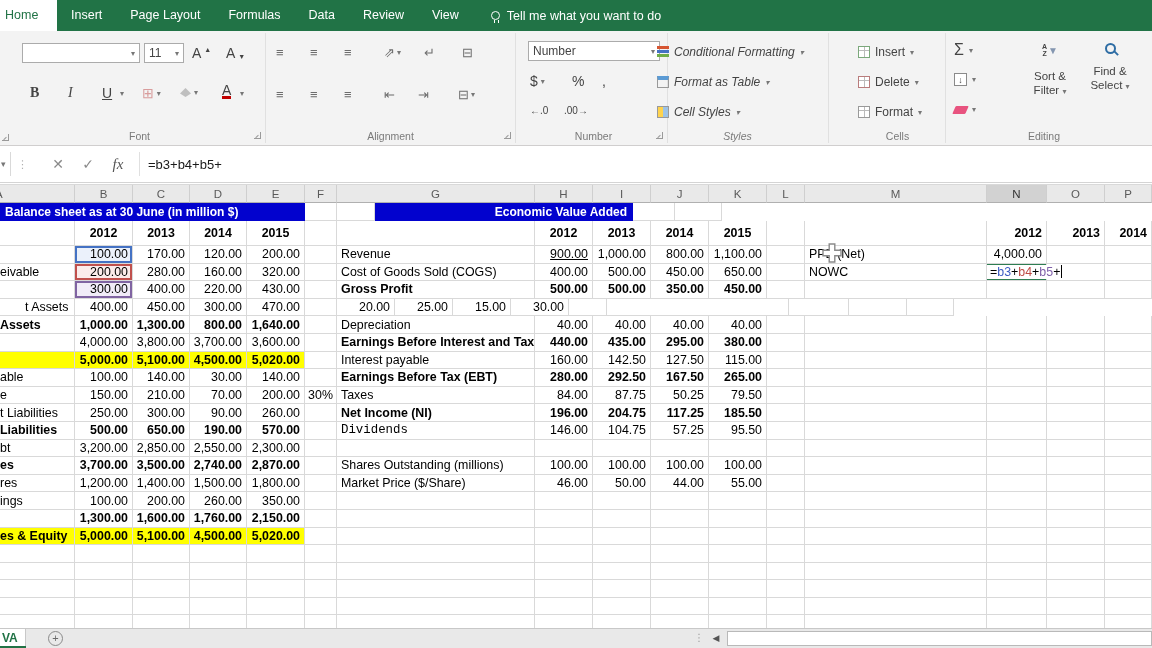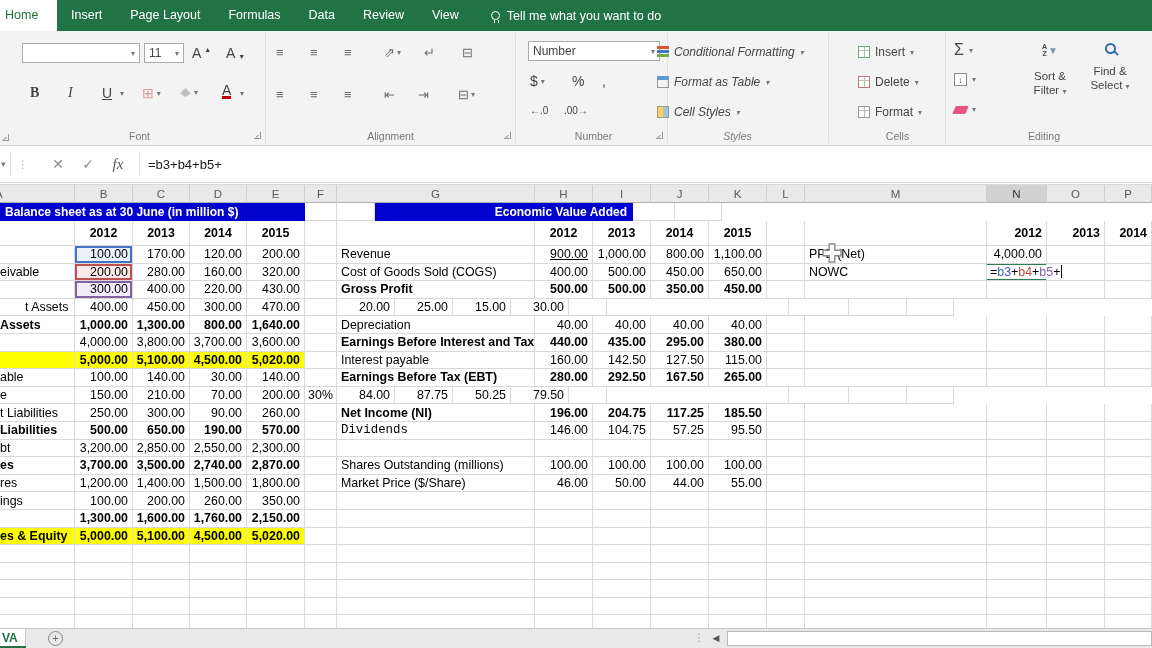--- a/index.html
+++ b/index.html
@@ -518,20 +518,21 @@
           <div class="cell" style="width: 58px;"></div>
           <div class="cell" style="width: 47px;"></div>
         </div>
         <div class="srow" style="height: 17.6px;">
           <div class="cell frag" style="width: 75px;">e</div>
           <div class="cell num" style="width: 58px;">150.00</div>
           <div class="cell num" style="width: 57px;">210.00</div>
           <div class="cell num" style="width: 57px;">70.00</div>
           <div class="cell num" style="width: 58px;">200.00</div>
           <div class="cell ctr" style="width: 32px;">30%</div>
+          <div class="cell lbl" style="width: 198px;">Taxes</div>
           <div class="cell num" style="width: 58px;">84.00</div>
           <div class="cell num" style="width: 58px;">87.75</div>
           <div class="cell num" style="width: 58px;">50.25</div>
           <div class="cell num" style="width: 58px;">79.50</div>
           <div class="cell" style="width: 38px;"></div>
           <div class="cell" style="width: 182px;"></div>
           <div class="cell" style="width: 60px;"></div>
           <div class="cell" style="width: 58px;"></div>
           <div class="cell" style="width: 47px;"></div>
         </div>

